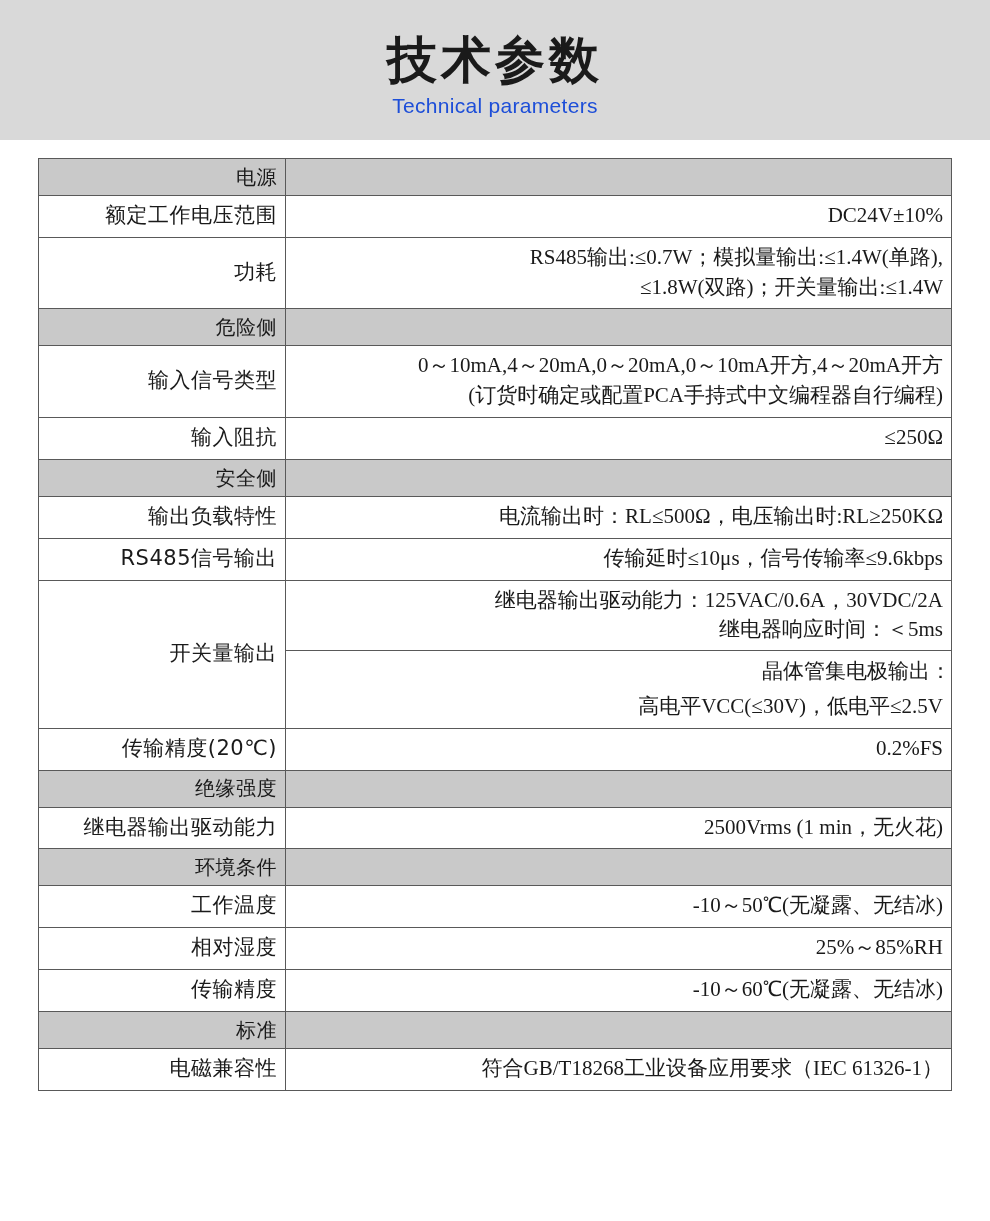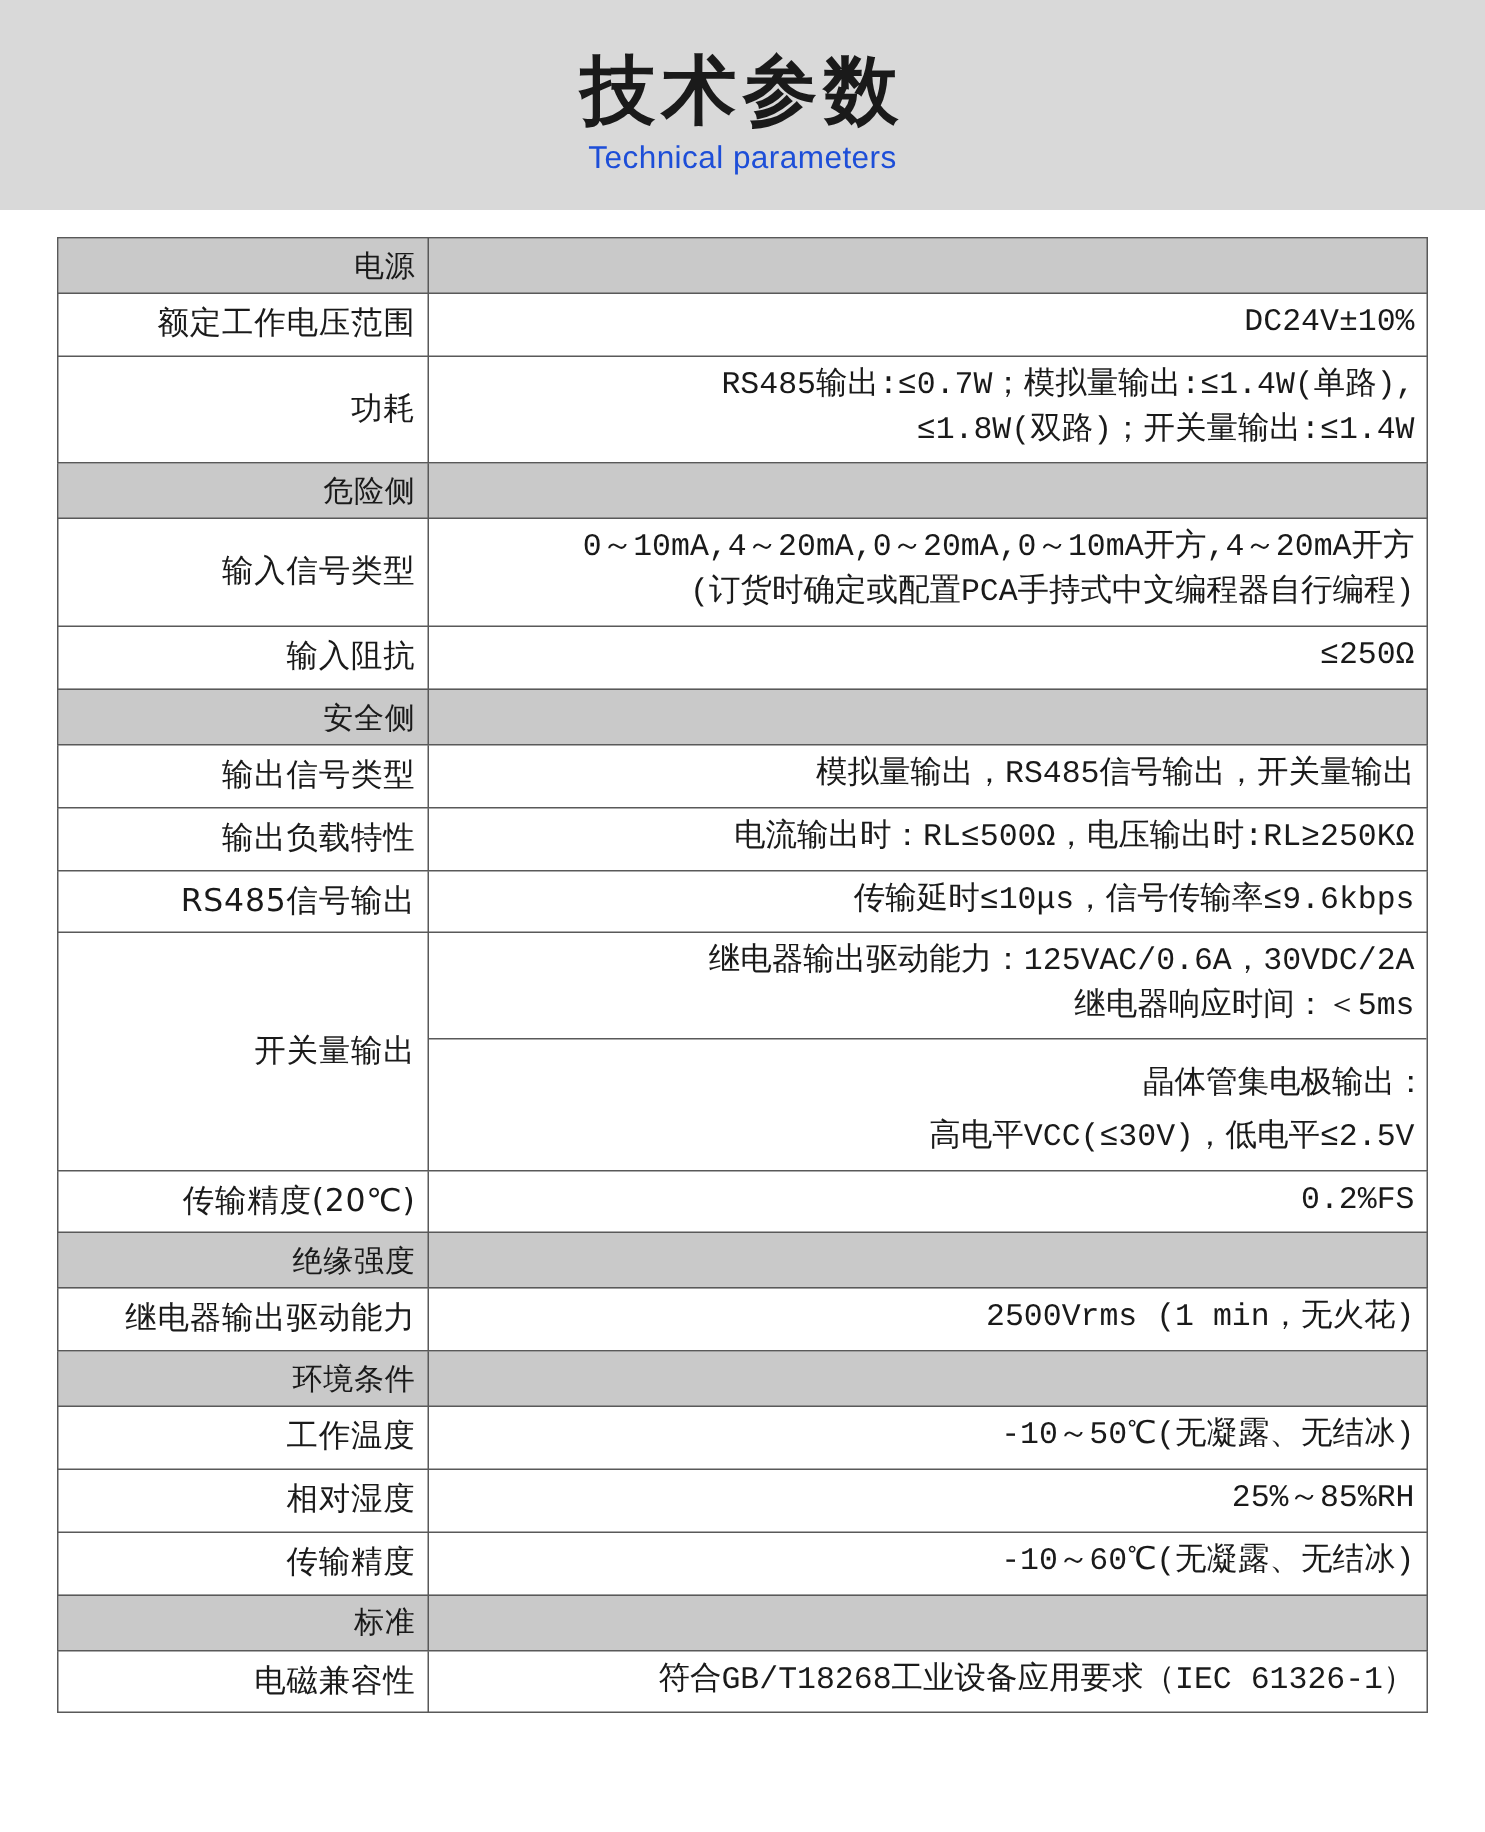--- a/index.html
+++ b/index.html
@@ -64,41 +64,41 @@
     text-align: right;
   }
   td.label {
     width: 230px;
     font-family: "DejaVu Sans", sans-serif;
     font-size: 20px;
     letter-spacing: 0.5px;
     padding-left: 10px;
   }
   td.value {
-    font-family: Liberation Mono, monospace;
+    font-family: Liberation Serif, serif;
     font-size: 21px;
     padding-left: 10px;
   }
   tr.section td {
     background: #c9c9c9;
     height: 30px;
     padding-top: 3px;
     padding-bottom: 3px;
   }
   tr.section td.label {
     font-family: "DejaVu Sans", sans-serif;
     font-size: 20px;
   }
   .vline {
     display: block;
   }
   .sub-divider {
     border-top: 1px solid #595959;
     margin: 5px -8px 5px -8px;
-    padding-top: 16px;
+    padding-top: 6px;
   }
   .nowrap { white-space: nowrap; }
 </style>
 </head>
 <body>
 
 <div class="page">
 
   <div class="header">
     <div class="header-title-cn">技术参数</div>
@@ -142,24 +142,20 @@
         <tr>
           <td class="label">输入阻抗</td>
           <td class="value">≤250Ω</td>
         </tr>
 
         <tr class="section">
           <td class="label">安全侧</td>
           <td class="value"></td>
         </tr>
 
-        <tr>
-          <td class="label">输出信号类型</td>
-          <td class="value">模拟量输出，RS485信号输出，开关量输出</td>
-        </tr>
 
         <tr>
           <td class="label">输出负载特性</td>
           <td class="value">电流输出时：RL≤500Ω，电压输出时:RL≥250KΩ</td>
         </tr>
 
         <tr>
           <td class="label">RS485信号输出</td>
           <td class="value">传输延时≤10μs，信号传输率≤9.6kbps</td>
         </tr>

